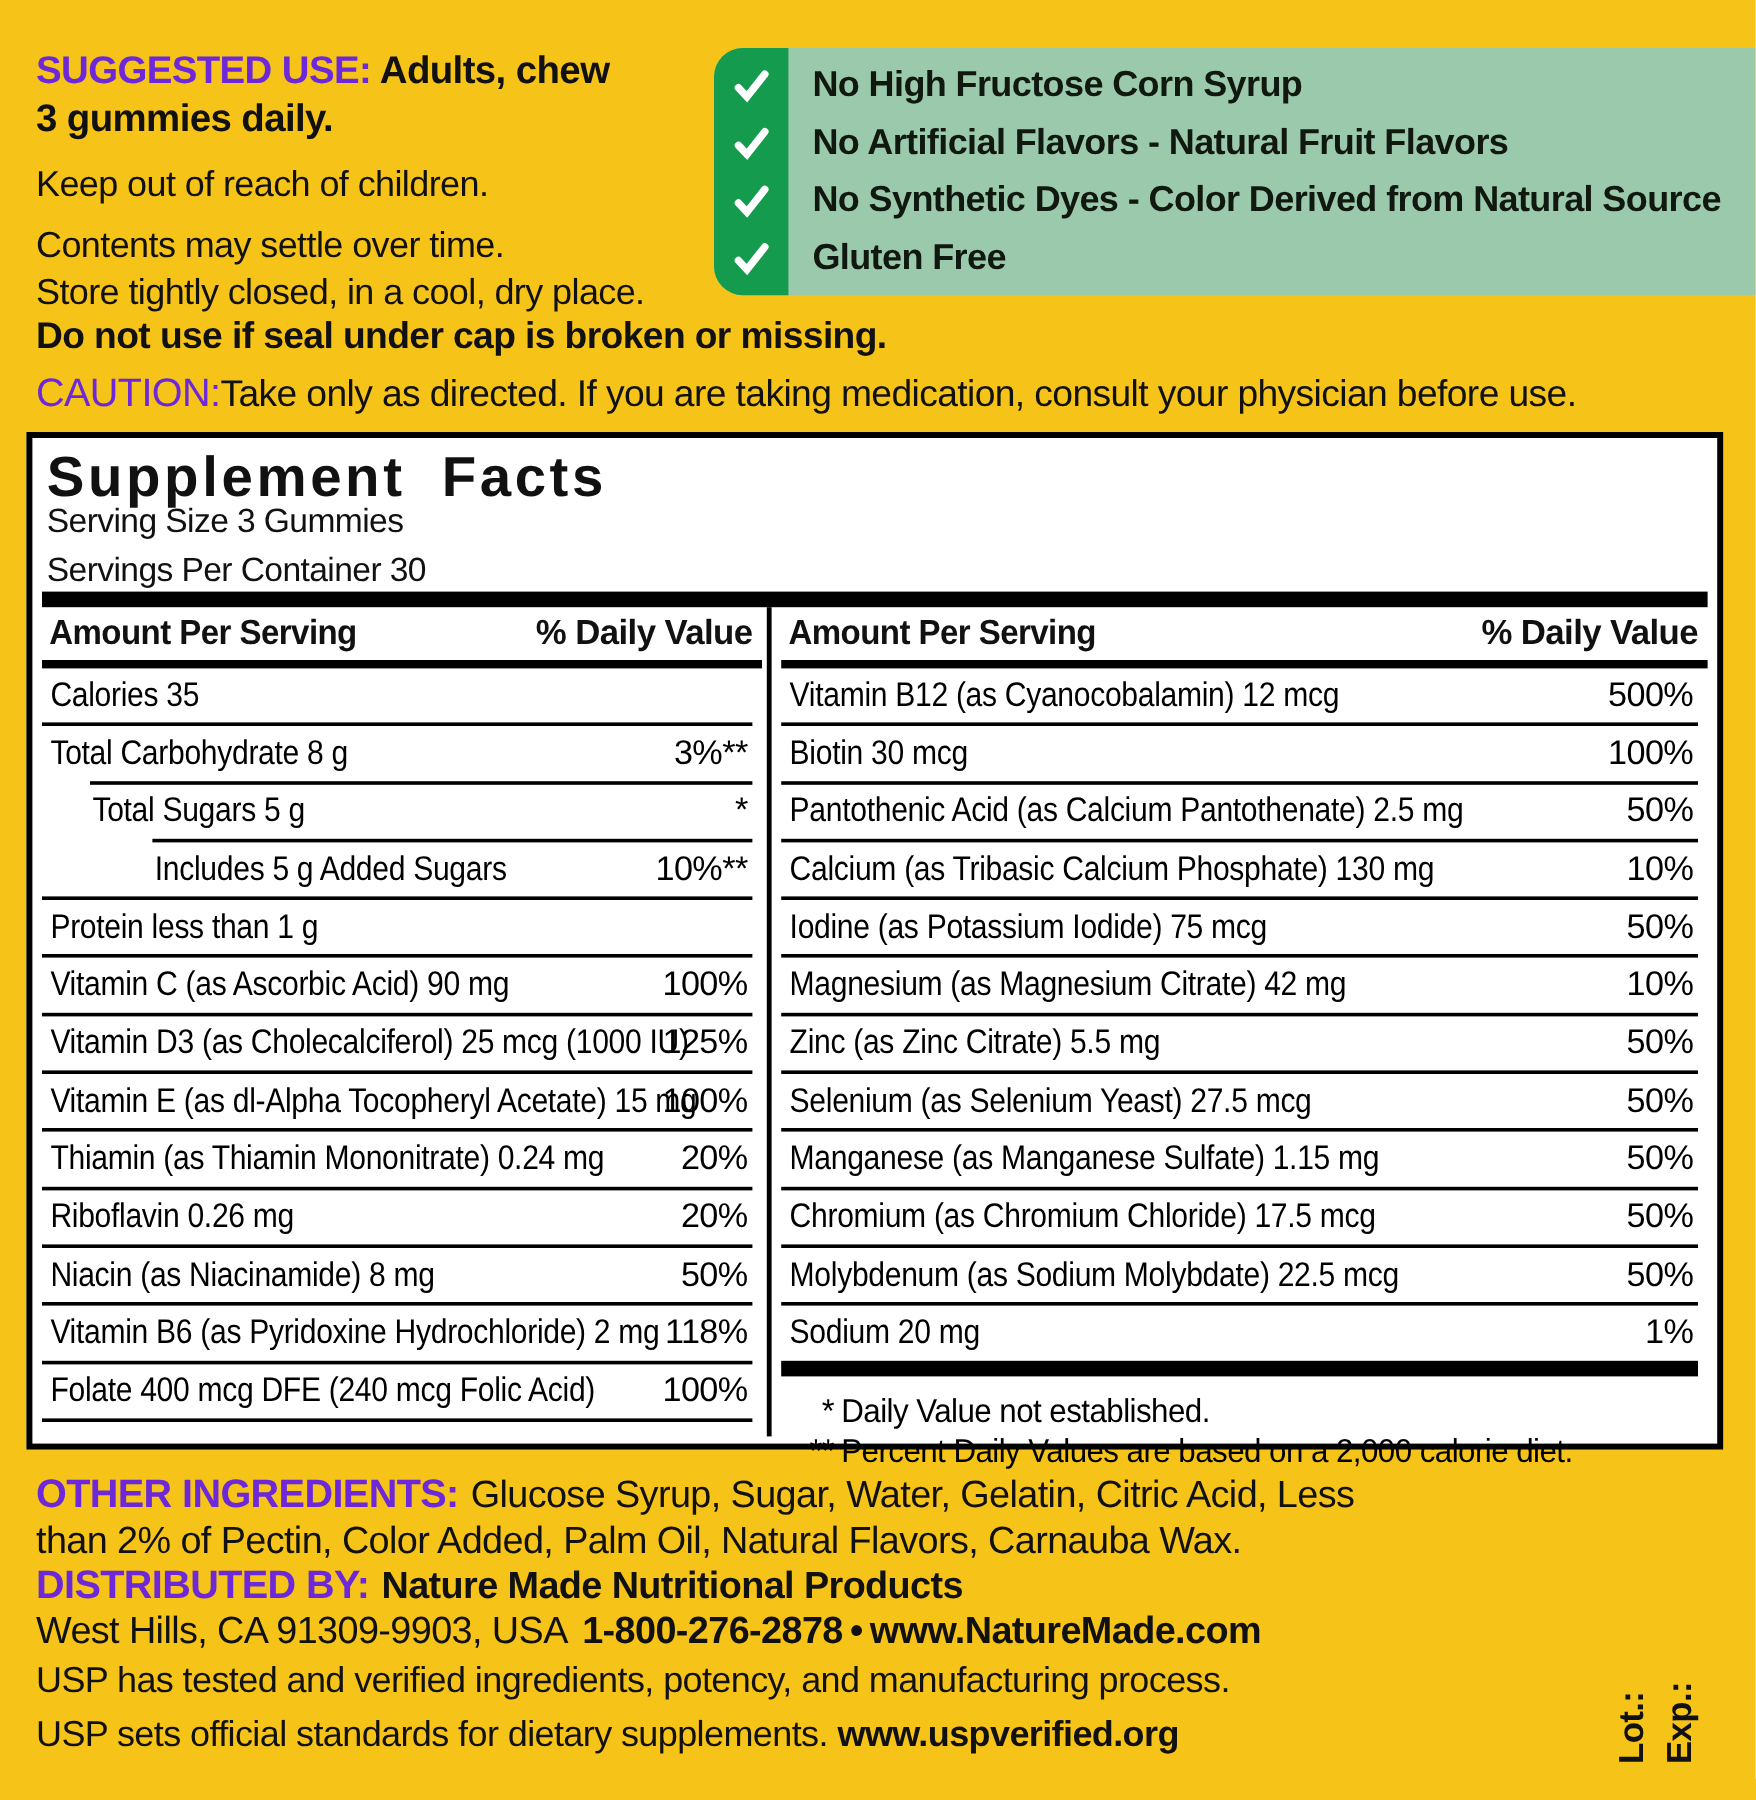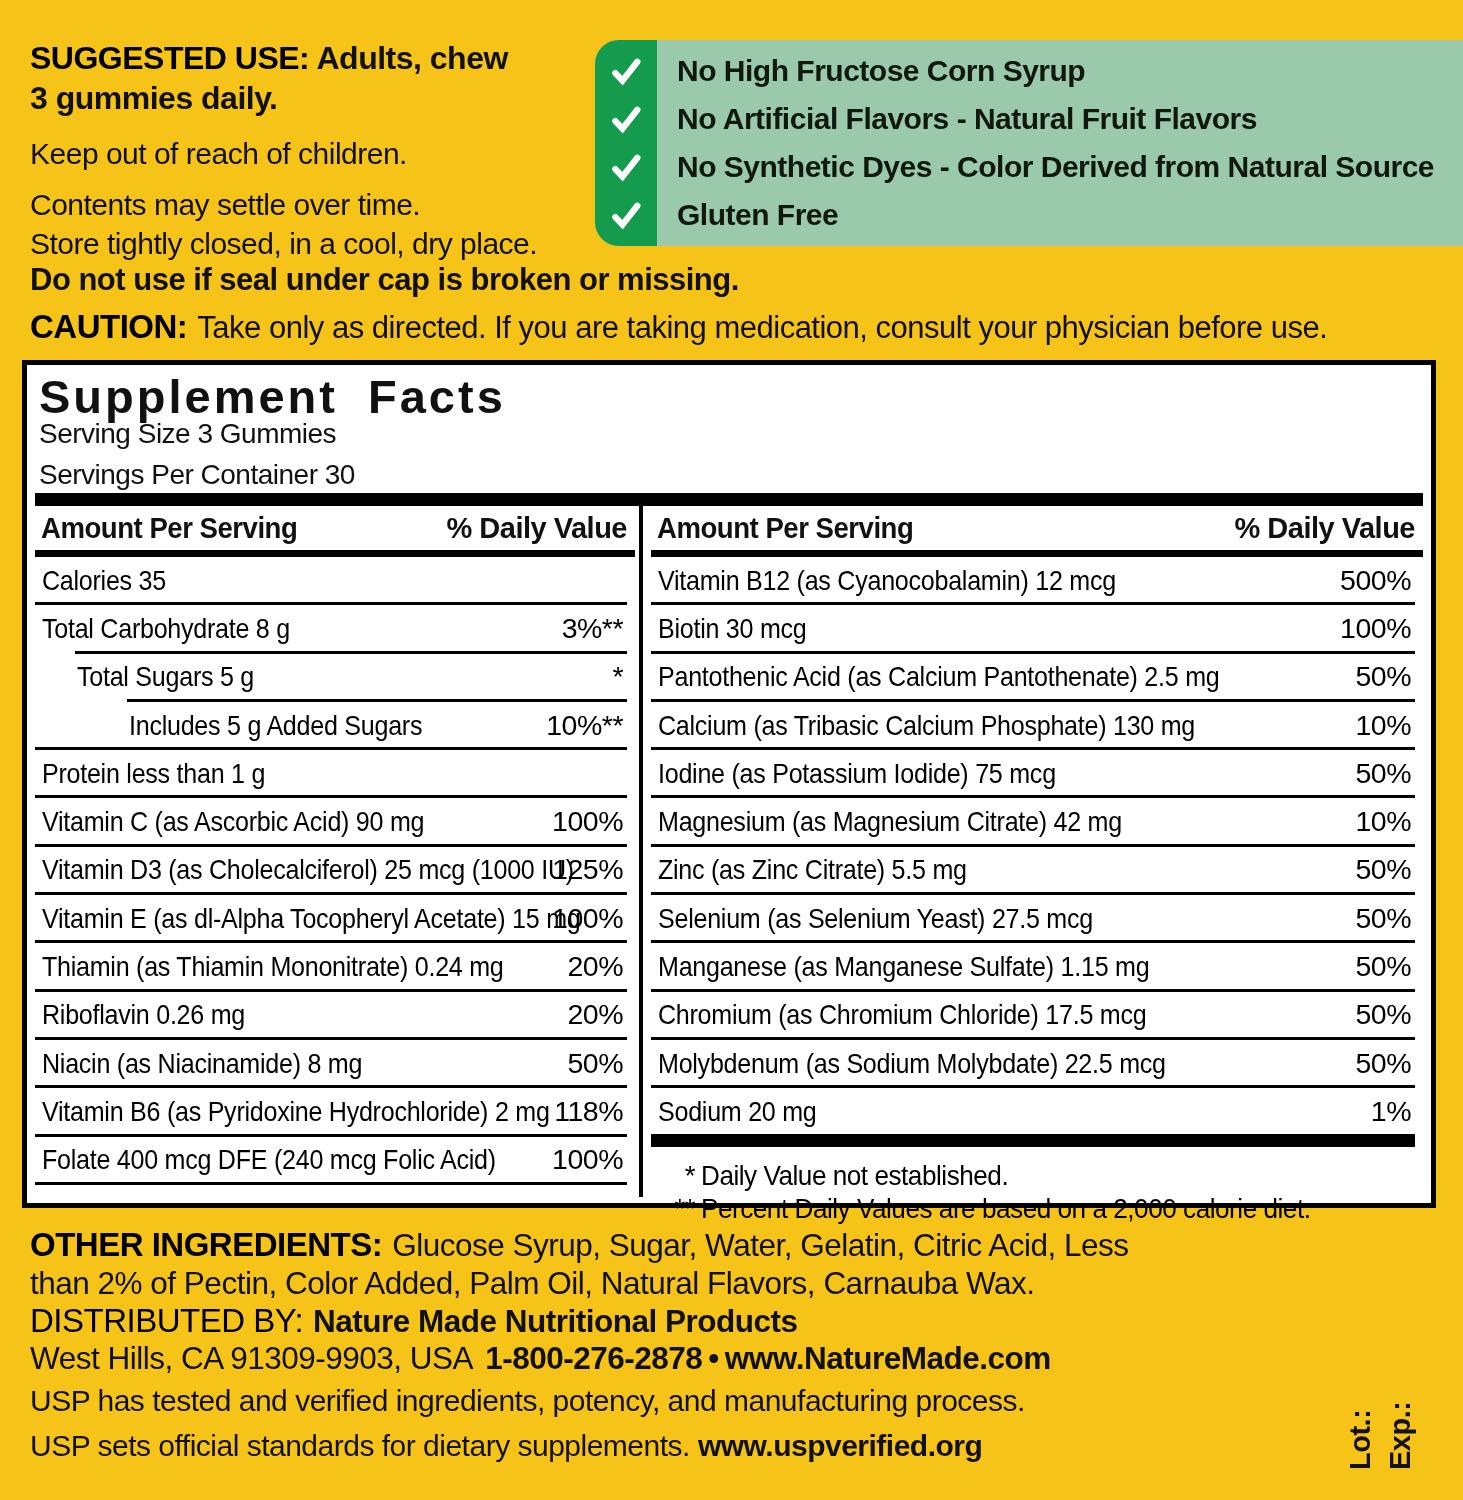--- a/index.html
+++ b/index.html
@@ -4,21 +4,21 @@
 <style>
   html,body{margin:0;padding:0;}
   body{
     width:1463px;height:1500px;position:relative;overflow:hidden;
     background:#F6C318;
     font-family:"Liberation Sans", sans-serif;
     color:#111;
     -webkit-font-smoothing:antialiased;
   }
   .abs{position:absolute;}
-  .green{color:#000000;}
+  .green{color:#6d28d9;}
   .bold{font-weight:700;}
 
   
   #usage-block{left:30px;top:38px;width:545px;}
   #usage-block .u-line1,#usage-block .u-line2{
     font-size:32px;font-weight:700;letter-spacing:-0.5px;line-height:40px;white-space:nowrap;
   }
   #usage-block .u-line2{margin-bottom:16px;}
   #usage-block .store-line{font-size:30px;letter-spacing:-0.5px;line-height:39px;white-space:nowrap;}
   #usage-block .store-gap{margin-top:12px;}
@@ -35,21 +35,21 @@
   #claims-checks .check-cell{height:48px;display:flex;align-items:center;justify-content:center;}
   #claims-texts{display:flex;flex-direction:column;padding:7px 0 7px 20px;min-width:0;}
   #claims-texts .claim-item{
     height:48px;display:flex;align-items:center;
     font-size:30px;font-weight:700;letter-spacing:-0.5px;white-space:nowrap;color:#101810;
   }
 
   
   #seal-warning{left:30px;top:262px;font-size:31px;font-weight:700;letter-spacing:-0.5px;white-space:nowrap;}
   #caution-line{left:30px;top:308px;font-size:31px;letter-spacing:-0.5px;white-space:nowrap;}
-  #caution-line .c-label{font-weight:700;font-size:33px;margin-right:10px;}
+  #caution-line .c-label{font-weight:400;font-size:33px;}
 
   
   #facts-box{
     left:22px;top:360px;width:1404px;height:838px;
     background:#fff;border:5px solid #000;
   }
   #sf-title{left:12px;top:4px;font-size:47px;font-weight:800;letter-spacing:3px;word-spacing:14px;white-space:nowrap;}
   #sf-serving1{left:12px;top:53px;font-size:28px;letter-spacing:-0.5px;}
   #sf-serving2{left:12px;top:94px;font-size:28px;letter-spacing:-0.5px;}
   #sf-bar-top{left:8px;right:8px;top:128px;height:13px;background:#000;}
@@ -89,21 +89,21 @@
   .footnote-line{display:flex;font-size:27.5px;letter-spacing:-0.5px;line-height:33px;color:#000;}
   .footnote-line .fn-marker{width:44px;text-align:right;padding-right:6px;flex-shrink:0;}
   .footnote-line .fn-text{transform:scaleX(0.95);transform-origin:left center;white-space:nowrap;}
 
   
   .bottom-line{left:30px;white-space:nowrap;letter-spacing:-0.5px;}
   #other-line1{top:1226px;font-size:31.5px;}
   #other-line1 .o-label{font-weight:700;font-size:33px;margin-right:10px;}
   #other-line2{top:1265px;font-size:31.5px;}
   #dist-line{top:1302px;font-size:31.5px;}
-  #dist-line .d-label{font-weight:400;font-size:33px;margin-right:10px;}
+  #dist-line .d-label{font-weight:700;font-size:33px;margin-right:10px;}
   #addr-line{top:1340px;font-size:31.5px;text-align:right;}
   #addr-line .a-phone{font-weight:700;margin-left:12px;}
   #addr-line .a-sep{font-weight:700;margin:0 6px;}
   #addr-line .a-web{font-weight:700;}
   #usp-line1{top:1384px;font-size:30px;}
   #usp-line2{top:1429px;font-size:30px;}
   #usp-line2 .u-link{font-weight:700;margin-left:8px;}
 
   
   #lot-exp{

